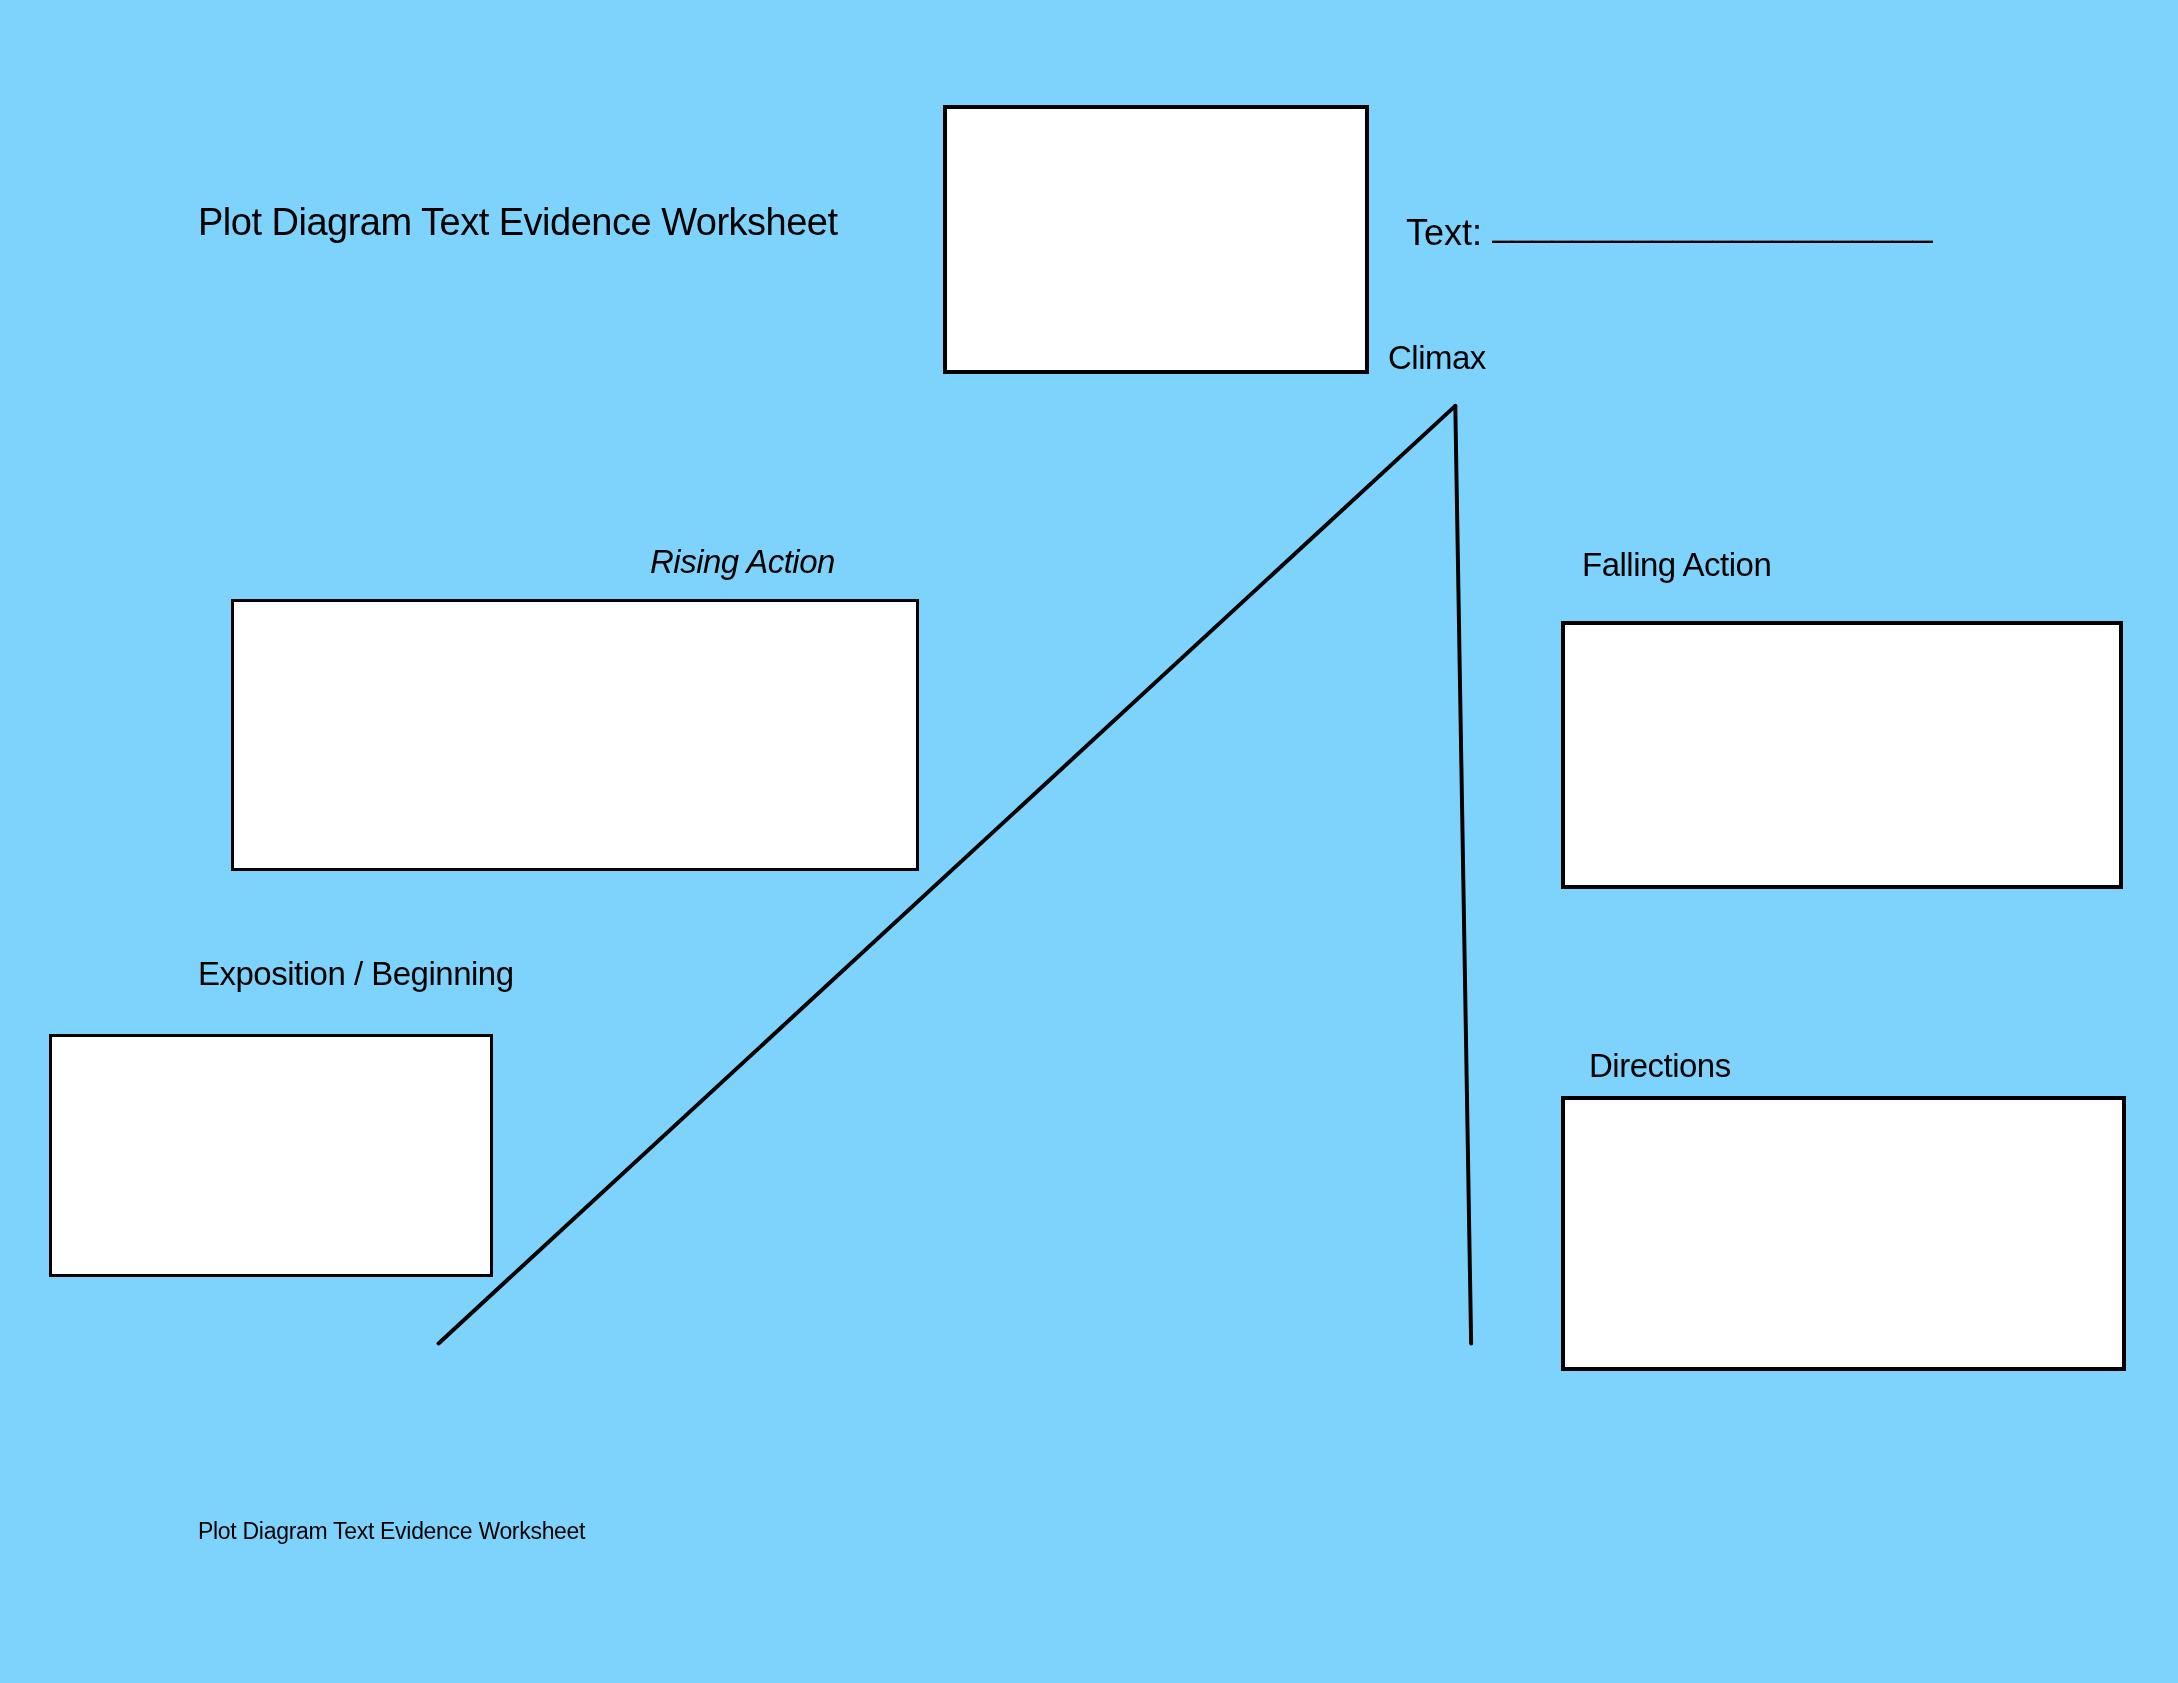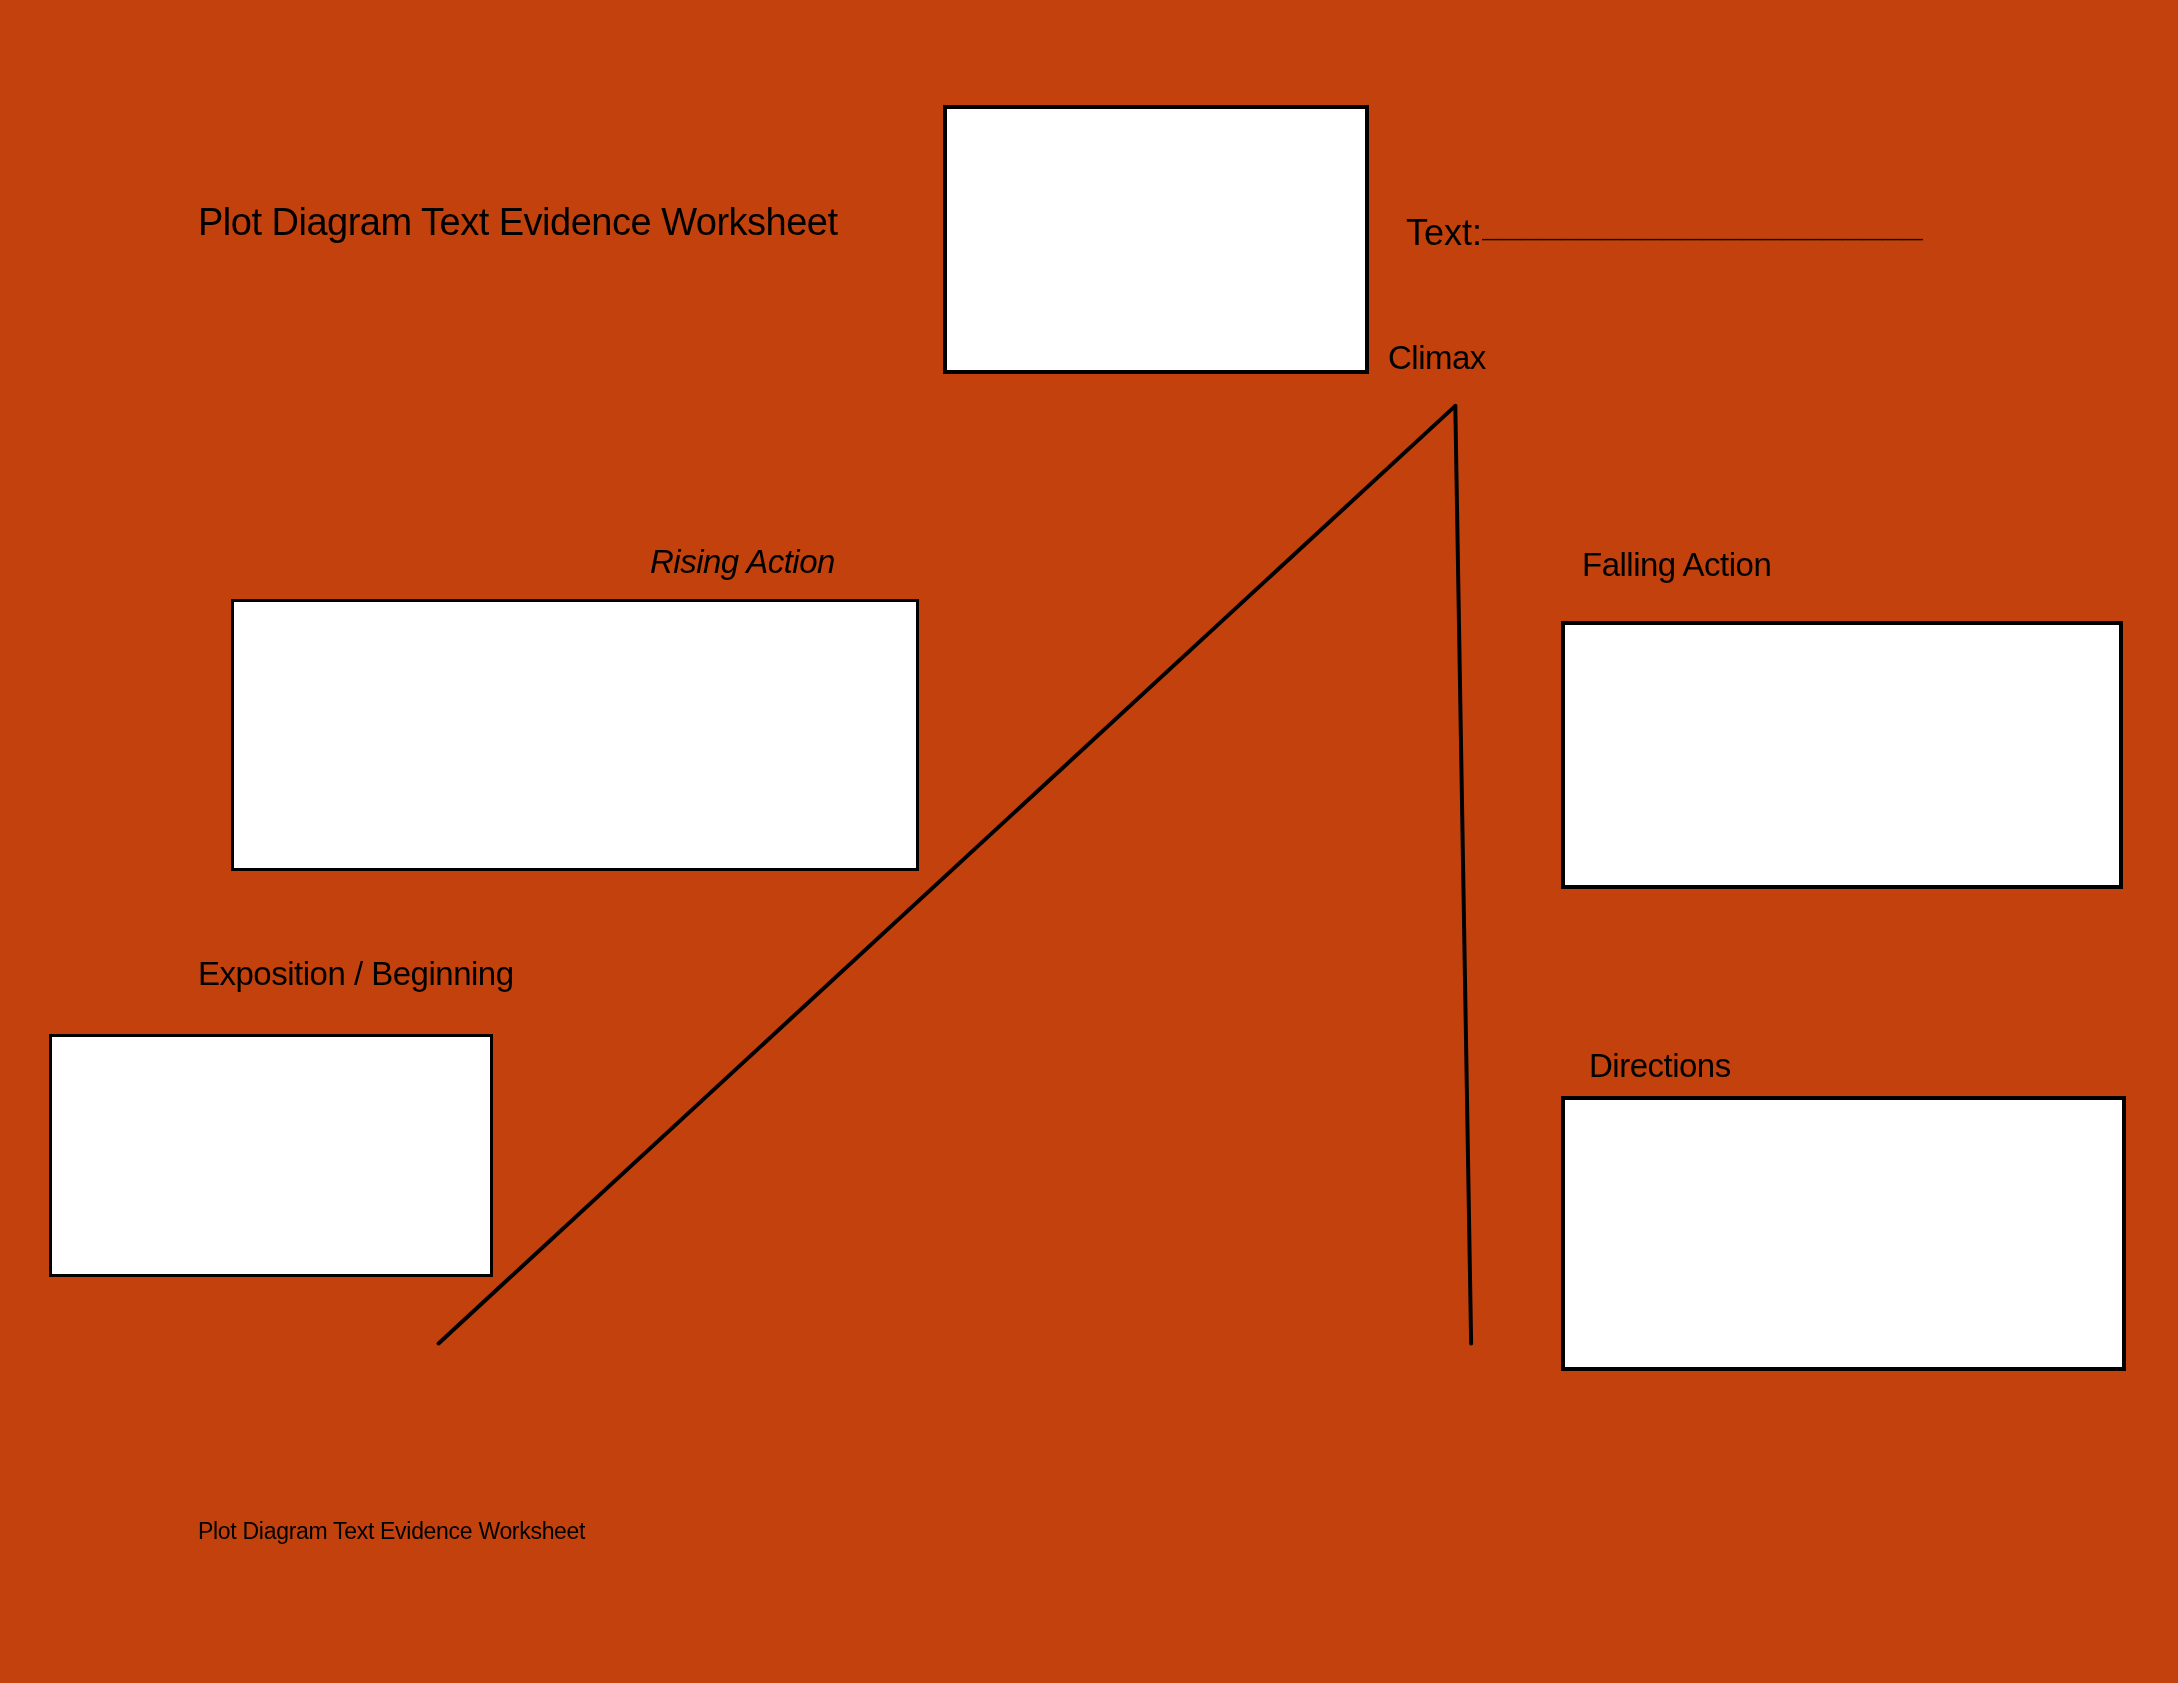--- a/index.html
+++ b/index.html
@@ -6,21 +6,21 @@
     margin: 0;
     padding: 0;
     background: #ffffff;
     font-family: "Liberation Sans", "DejaVu Sans", sans-serif;
     color: #000000;
   }
   .page {
     position: relative;
     width: 2178px;
     height: 1683px;
-    background: #c2410c;
+    background: #7dd3fc;
     overflow: hidden;
   }
   .abs { position: absolute; }
 
   .title {
     left: 198px; top: 201px;
     font-size: 38px;
     letter-spacing: -0.5px;
     white-space: nowrap;
   }
@@ -36,23 +36,22 @@
     left: 1406px; top: 203px;
     font-size: 36px;
     white-space: nowrap;
   }
   .name-blank {
     display: inline-block;
     max-width: 446px;
     overflow: hidden;
     white-space: nowrap;
     vertical-align: baseline;
-    margin-left: 0;
+    margin-left: 10px;
     letter-spacing: 0;
-    font-weight: bold;
   }
   .sec-label {
     font-size: 33px;
     letter-spacing: -0.5px;
     white-space: nowrap;
   }
   .label-climax     { left: 1388px; top: 339px; }
   .label-rising     { left: 650px;  top: 543px; font-style: italic; }
   .label-falling    { left: 1582px; top: 546px; }
   .label-exposition { left: 198px;  top: 955px; }

